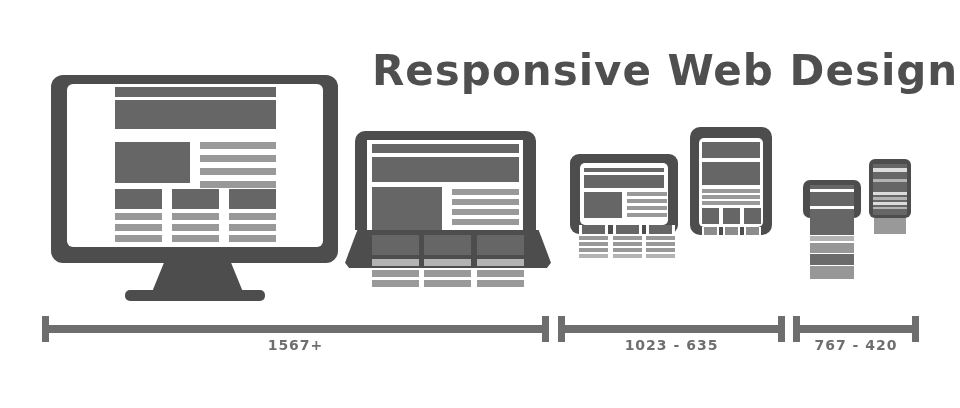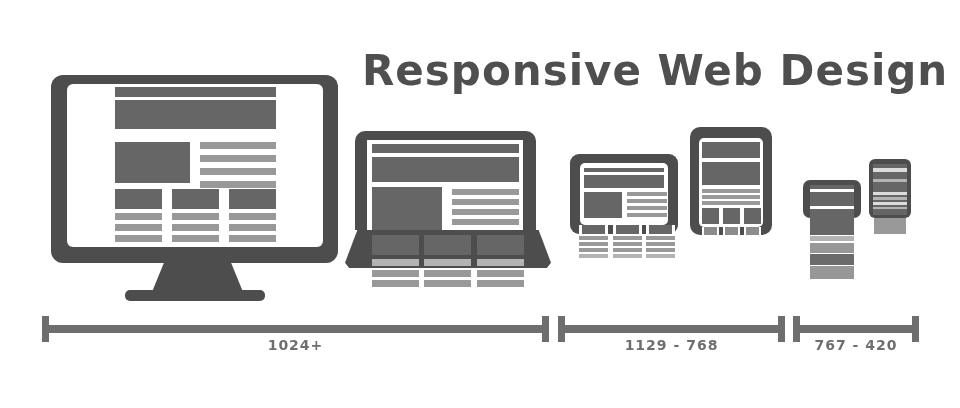--- a/index.html
+++ b/index.html
@@ -23,21 +23,21 @@
   .ruler-label{color:var(--ruler,#6e6e6e);font-size:14px;font-weight:600;
                letter-spacing:1px;text-align:center;}
   .r12{border-radius:12px;} .r10{border-radius:10px;} .r9{border-radius:9px;}
   .r7{border-radius:7px;} .r6{border-radius:6px;} .r5{border-radius:5px;}
   .neck{clip-path:polygon(13% 0,87% 0,100% 100%,0 100%);}
   .lapbase{clip-path:polygon(6% 0,94% 0,100% 86%,98% 100%,2% 100%,0 86%);}
 </style>
 </head>
 <body>
 
-<div class="abs title" style="left:362px;top:44px;width:536px;height:54px;line-height:54px;">Responsive Web Design</div>
+<div class="abs title" style="left:372px;top:44px;width:536px;height:54px;line-height:54px;">Responsive Web Design</div>
 
 <div>
   <div class="abs f r12" style="left:51px;top:75px;width:287px;height:188px;"></div>
   <div class="abs w r6" style="left:67px;top:84px;width:256px;height:163px;"></div>
 
   <div class="abs b" style="left:115px;top:87px;width:161px;height:10px;"></div>
   <div class="abs b" style="left:115px;top:100px;width:161px;height:29px;"></div>
   <div class="abs b" style="left:115px;top:142px;width:75px;height:41px;"></div>
   <div class="abs l" style="left:200px;top:142px;width:76px;height:7px;"></div>
   <div class="abs l" style="left:200px;top:155px;width:76px;height:7px;"></div>
@@ -154,28 +154,28 @@
   <div class="abs l" style="left:874px;top:218px;width:32px;height:16px;"></div>
 </div>
 
 <div>
 
   <div class="abs" style="left:42px;top:316px;width:507px;height:26px;">
     <div class="abs ruler-part" style="left:0;top:0;width:7px;height:26px;"></div>
     <div class="abs ruler-part" style="right:0;top:0;width:7px;height:26px;"></div>
     <div class="abs ruler-part" style="left:0;right:0;top:9px;height:8px;"></div>
   </div>
-  <div class="abs ruler-label" style="left:42px;top:337px;width:507px;">1024+</div>
+  <div class="abs ruler-label" style="left:42px;top:337px;width:507px;">1567+</div>
 
   <div class="abs" style="left:558px;top:316px;width:227px;height:26px;">
     <div class="abs ruler-part" style="left:0;top:0;width:7px;height:26px;"></div>
     <div class="abs ruler-part" style="right:0;top:0;width:7px;height:26px;"></div>
     <div class="abs ruler-part" style="left:0;right:0;top:9px;height:8px;"></div>
   </div>
-  <div class="abs ruler-label" style="left:558px;top:337px;width:227px;">1129 - 768</div>
+  <div class="abs ruler-label" style="left:558px;top:337px;width:227px;">1023 - 635</div>
 
   <div class="abs" style="left:793px;top:316px;width:126px;height:26px;">
     <div class="abs ruler-part" style="left:0;top:0;width:7px;height:26px;"></div>
     <div class="abs ruler-part" style="right:0;top:0;width:7px;height:26px;"></div>
     <div class="abs ruler-part" style="left:0;right:0;top:9px;height:8px;"></div>
   </div>
   <div class="abs ruler-label" style="left:793px;top:337px;width:126px;">767 - 420</div>
 </div>
 
 </body></html>

